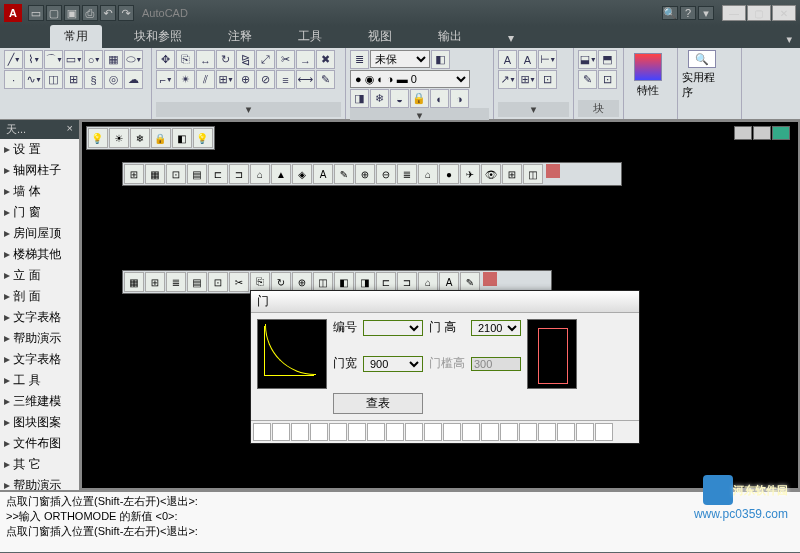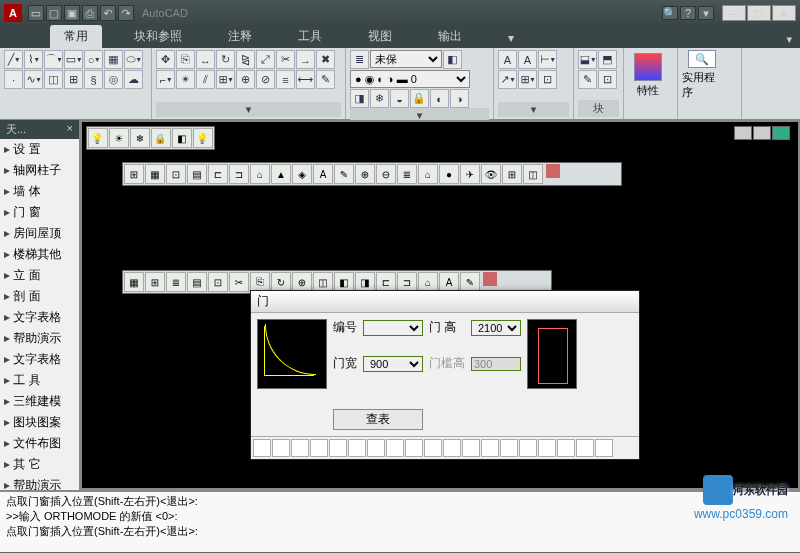--- a/index.html
+++ b/index.html
@@ -39,26 +39,26 @@
 .dlg-body{padding:6px;display:flex;gap:6px;align-items:flex-start}
 .preview{width:70px;height:70px;background:#000;border:1px solid #666;position:relative}
 .door-curve{position:absolute;left:6px;top:6px;width:50px;height:50px;border-left:1px solid #ff0;border-bottom:1px solid #ff0}
 .door-curve::after{content:"";position:absolute;width:50px;height:50px;border:1px solid #ff0;border-radius:0 0 0 50px;border-top:none;border-right:none;left:0;bottom:0}
 .door-rect{width:50px;height:70px;background:#000;border:1px solid #666;position:relative}
 .door-rect::after{content:"";position:absolute;left:10px;top:8px;width:28px;height:54px;border:1px solid #f66}
 .fields{display:grid;grid-template-columns:auto 60px auto 50px;gap:19px 6px;align-items:center}
 .fields label{font-size:12px;white-space:nowrap}
 .fields input,.fields select{border:1px solid #4d7c0f;padding:0 2px;font-size:11px;width:100%}
 .fields input[disabled]{background:#ddd;color:#888}
-.check-btn{grid-column:1/3;padding:1px 10px;border:1px solid #888;background:#e8e8e8;cursor:pointer;font-size:12px;margin-top:18px}
+.check-btn{grid-column:1/3;padding:1px 10px;border:1px solid #888;background:#e8e8e8;cursor:pointer;font-size:12px;margin-top:2px}
 .dlg-toolbar{border-top:1px solid #aaa;padding:2px;display:flex;gap:1px;flex-wrap:wrap}
 .dlg-toolbar .tb{width:18px;height:18px;border:1px solid #aaa;background:#fff;cursor:pointer}
 .cmdline{height:62px;background:#f8f8f8;border-top:2px solid #888;padding:2px 6px;font-family:SimSun,monospace;font-size:12px;line-height:15px;overflow:hidden}
 .statusbar{height:21px;background:linear-gradient(#5a6568,#3a4548);display:flex;align-items:center;color:#ccc;gap:4px;padding:0 6px;font-size:11px}
-.watermark{position:absolute;right:12px;bottom:48px;color:#0f172a;font-size:22px;font-weight:bold;text-shadow:0 0 4px #fff;pointer-events:none;display:flex;align-items:center;}
+.watermark{position:absolute;right:12px;bottom:48px;color:#fef9c3;font-size:22px;font-weight:bold;text-shadow:0 0 4px #fff;pointer-events:none;display:flex;align-items:center;}
 .watermark-url{position:absolute;right:12px;bottom:32px;color:#3388cc;font-size:12px;pointer-events:none}
 .wm-icon{width:30px;height:30px;background:#3388cc;border-radius:4px}
 select.combo{border:1px solid #888;font-size:11px;height:18px}
 </style>
 </head>
 <body>
 
 <div class="titlebar">
   <div class="logo">A</div>
   <div class="qat">
@@ -131,21 +131,21 @@
       <div class="rbtn">⊘</div>
       <div class="rbtn">≡</div>
       <div class="rbtn">⟷</div>
       <div class="rbtn">✎</div>
     </div>
     <div class="rpanel-label">▾</div>
   </div>
   <div class="rpanel" style="width:148px">
     <div class="rpanel-body">
       <div class="rbtn">≣</div>
-      <select class="combo" style="width:72px"><option>未保</option></select>
+      <select class="combo" style="width:60px"><option>未保</option></select>
       <div class="rbtn">◧</div>
       <select class="combo" style="width:120px"><option>● ◉ ◐ ◑ ▬ 0</option></select>
       <div class="rbtn">◨</div>
       <div class="rbtn">❄</div>
       <div class="rbtn">◒</div>
       <div class="rbtn">🔒</div>
       <div class="rbtn">◐</div>
       <div class="rbtn">◑</div>
     </div>
     <div class="rpanel-label">▾</div>

